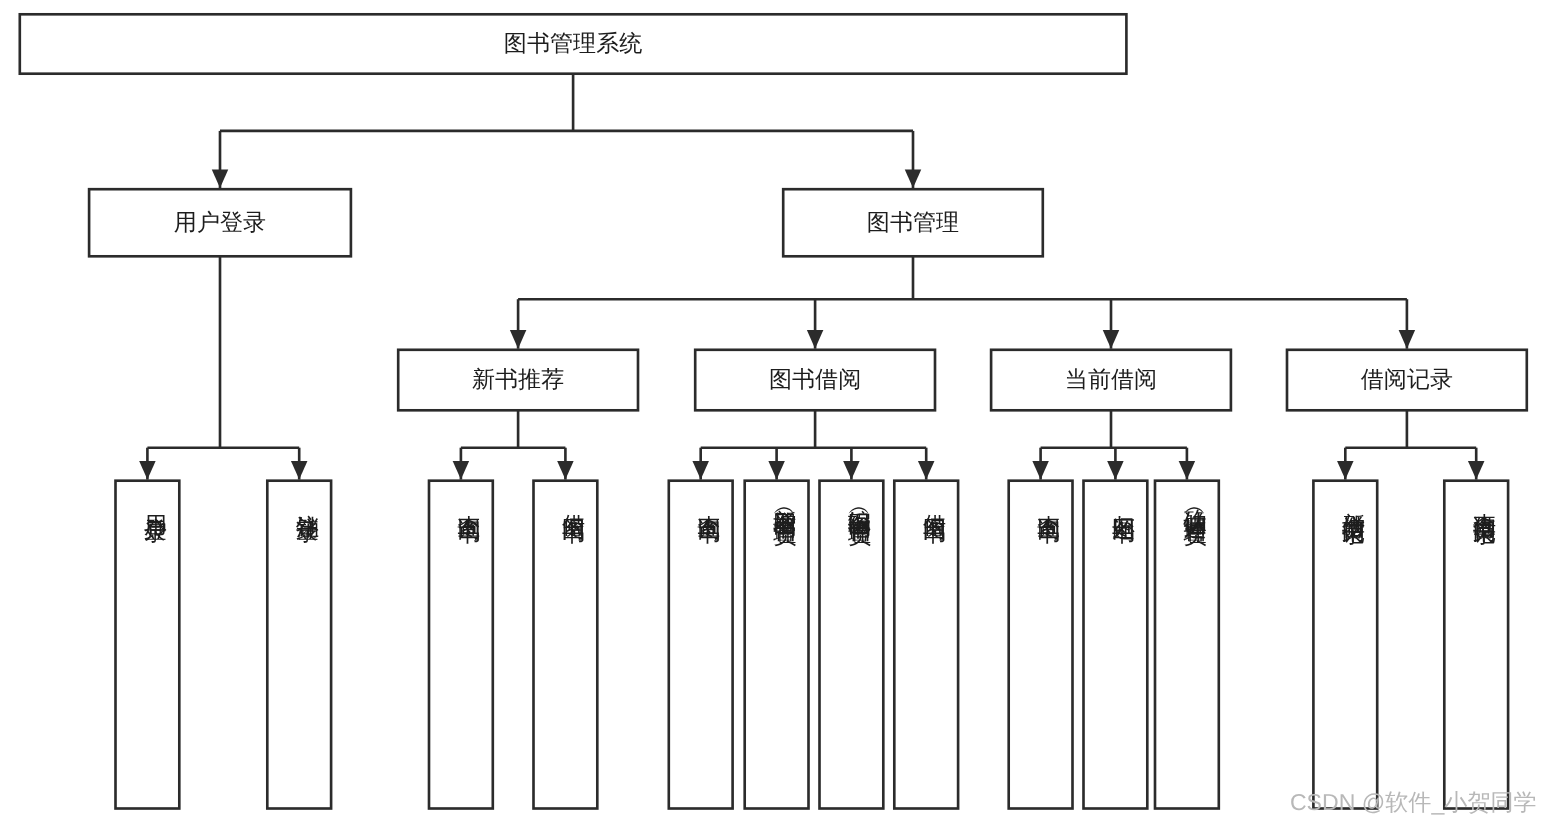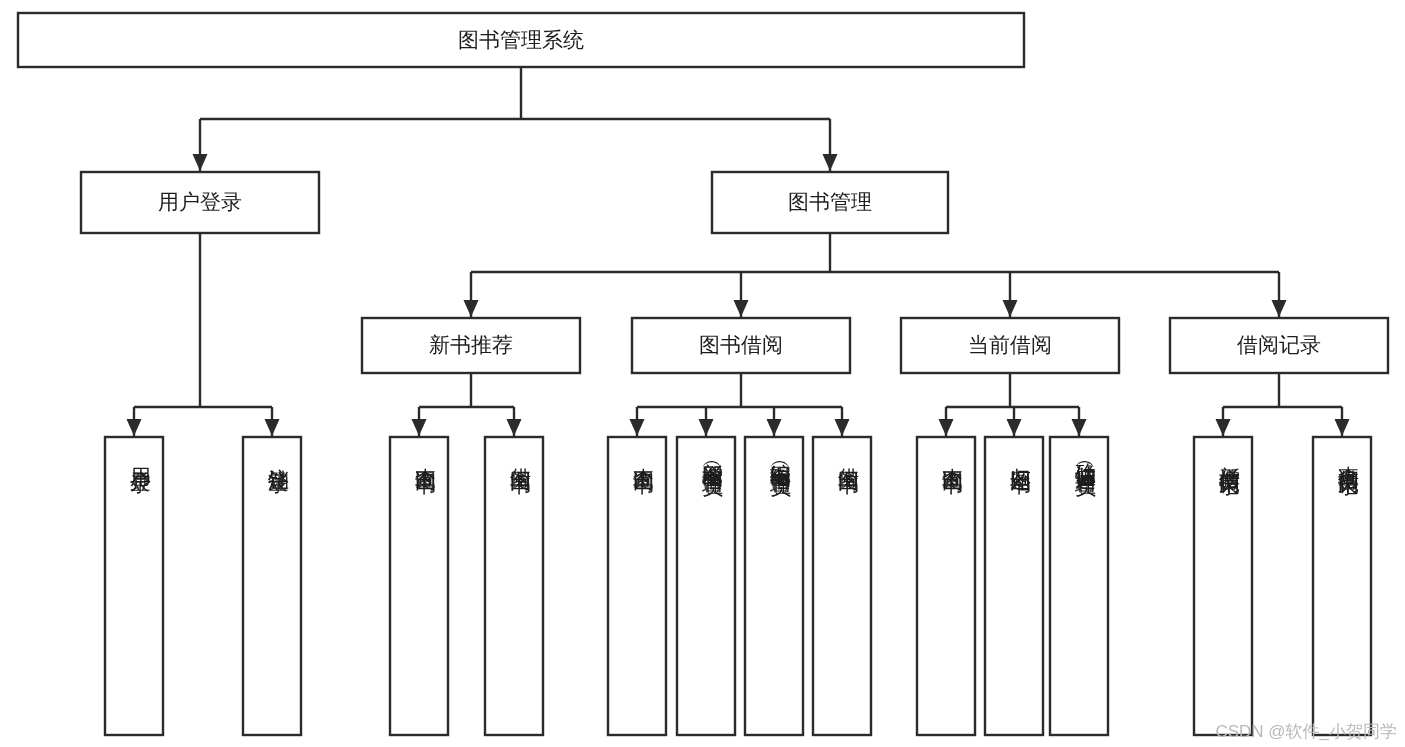--- a/index.html
+++ b/index.html
@@ -54,21 +54,21 @@
   }
   .arrow-head {
     fill: #2b2b2b;
     stroke: none;
   }
   .watermark {
     position: absolute;
     right: 8px;
     bottom: 4px;
     font-family: "Liberation Sans", "DejaVu Sans", sans-serif;
-    font-size: 17px;
+    font-size: 21px;
     color: #b8b8b8;
     white-space: nowrap;
     user-select: none;
   }
 </style>
 </head>
 <body>
 
 <div id="diagram-root">
 

